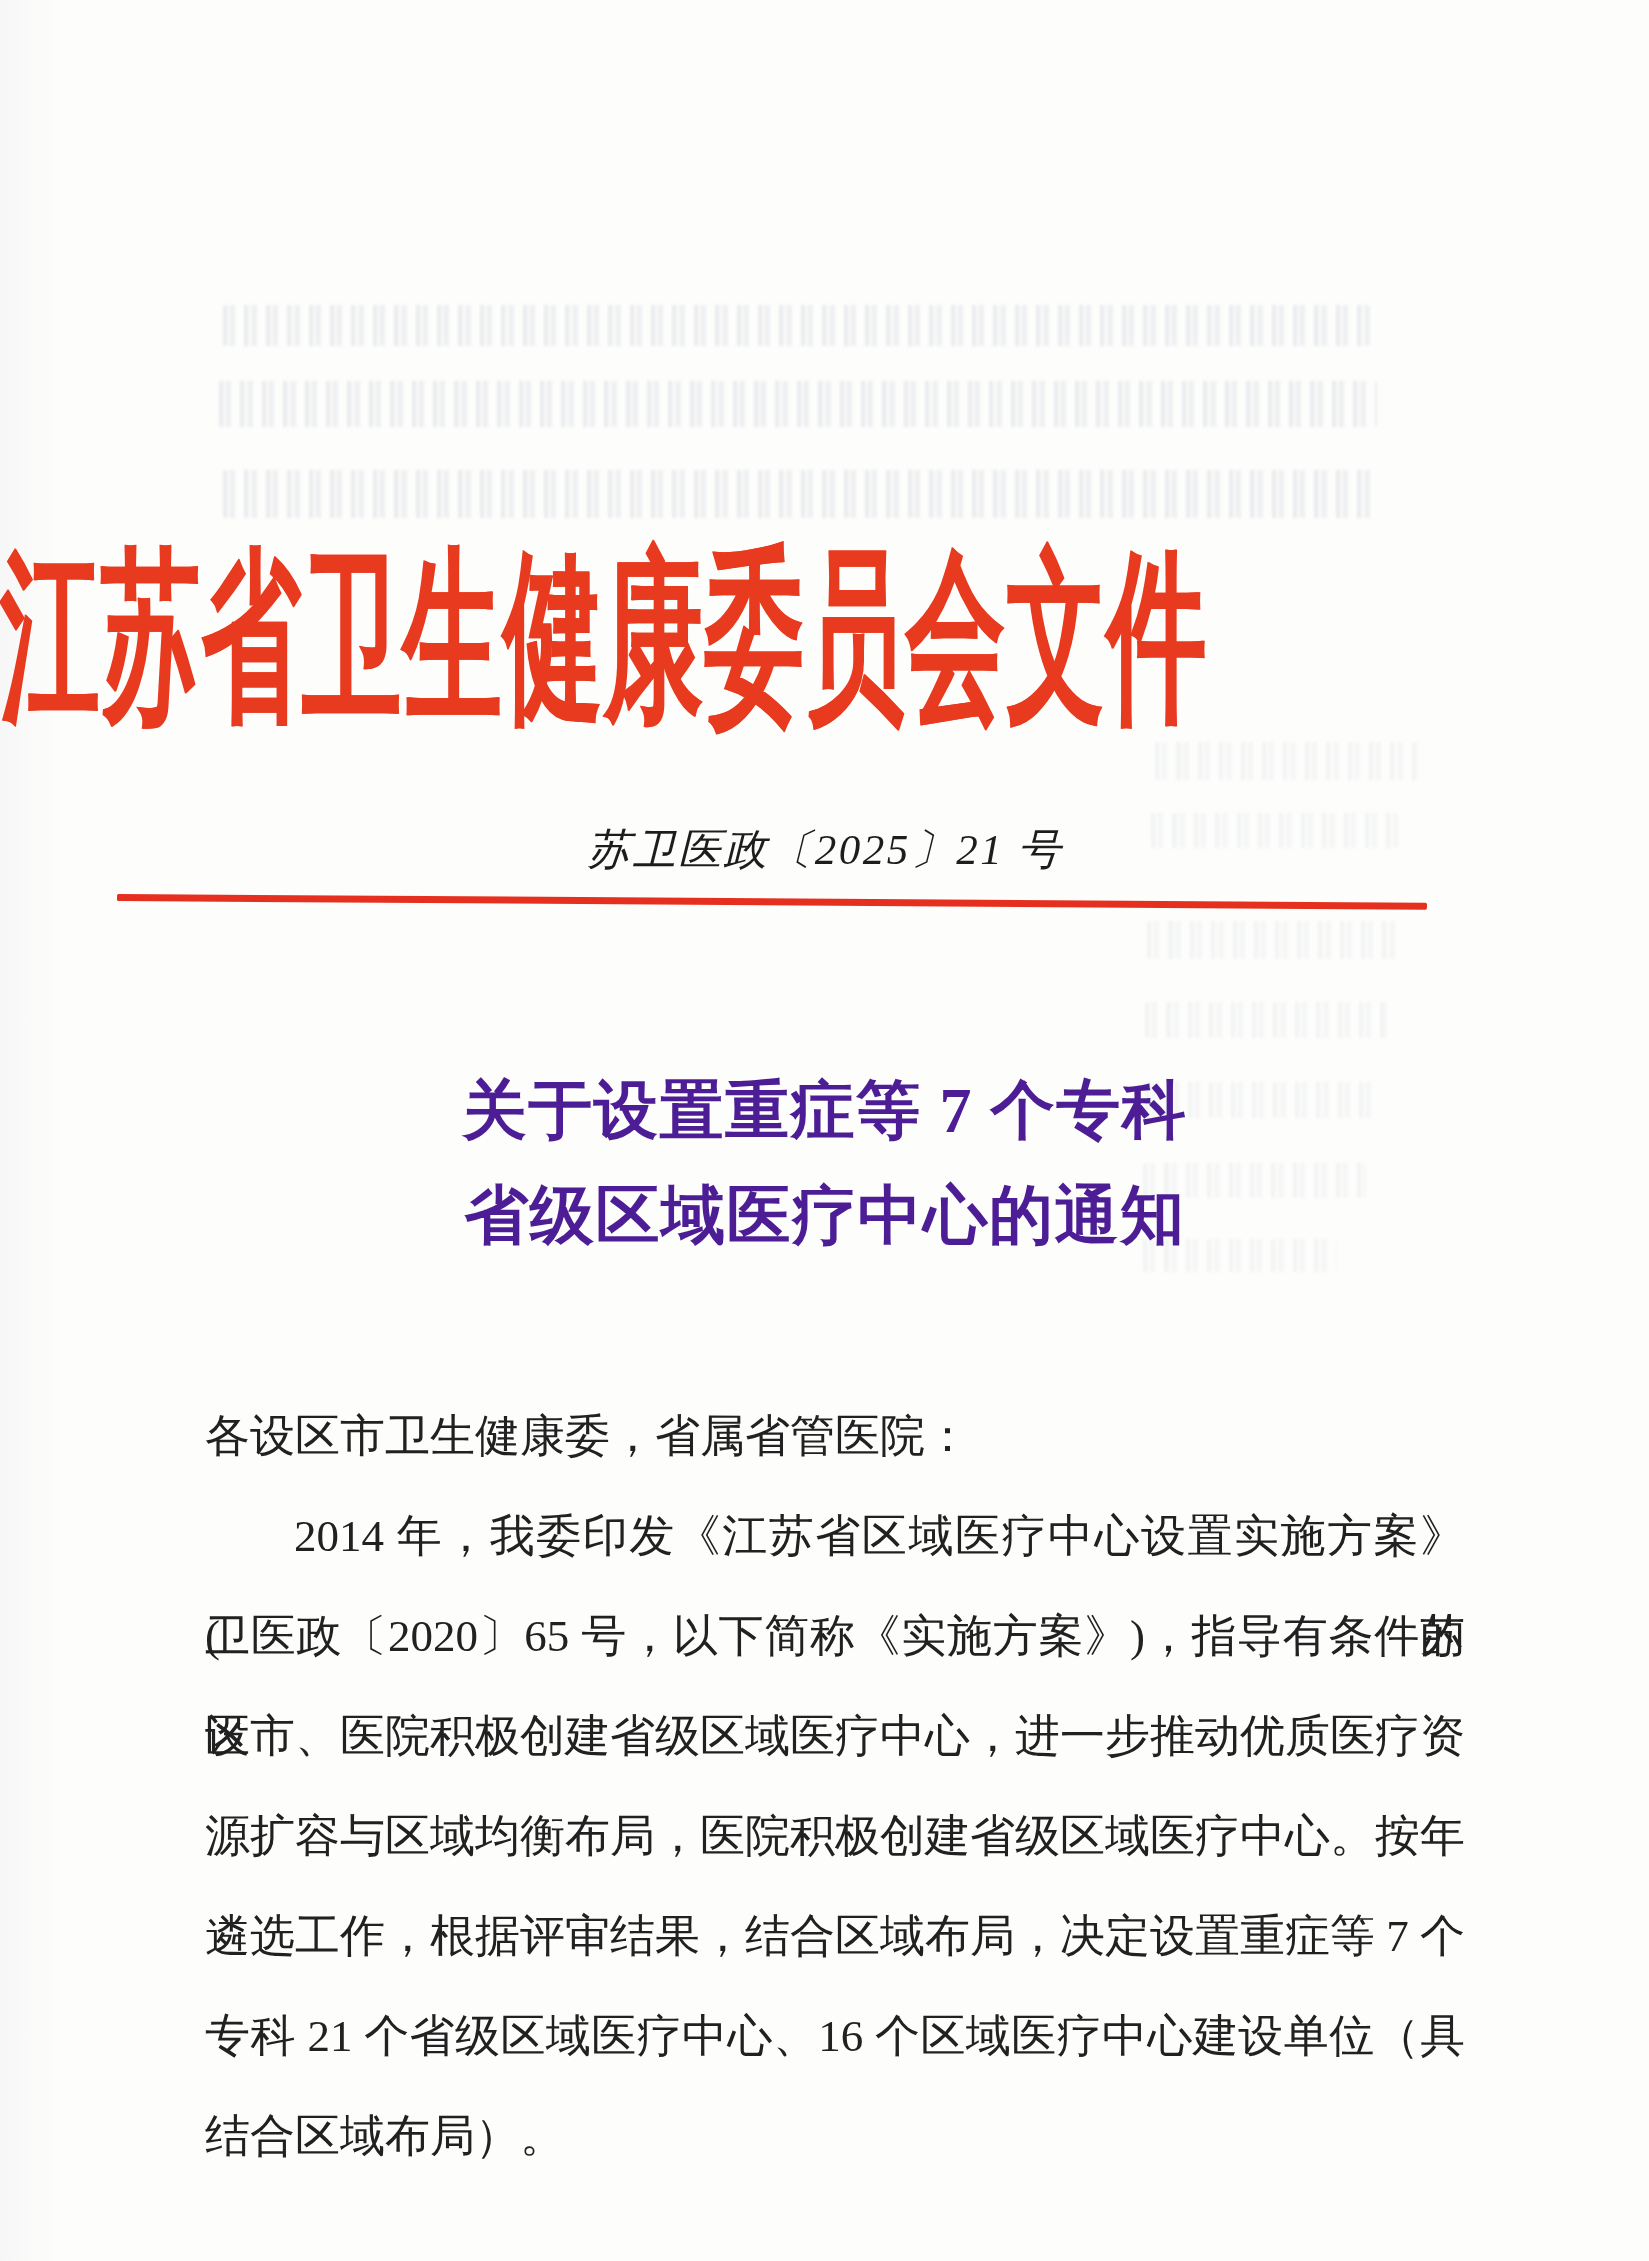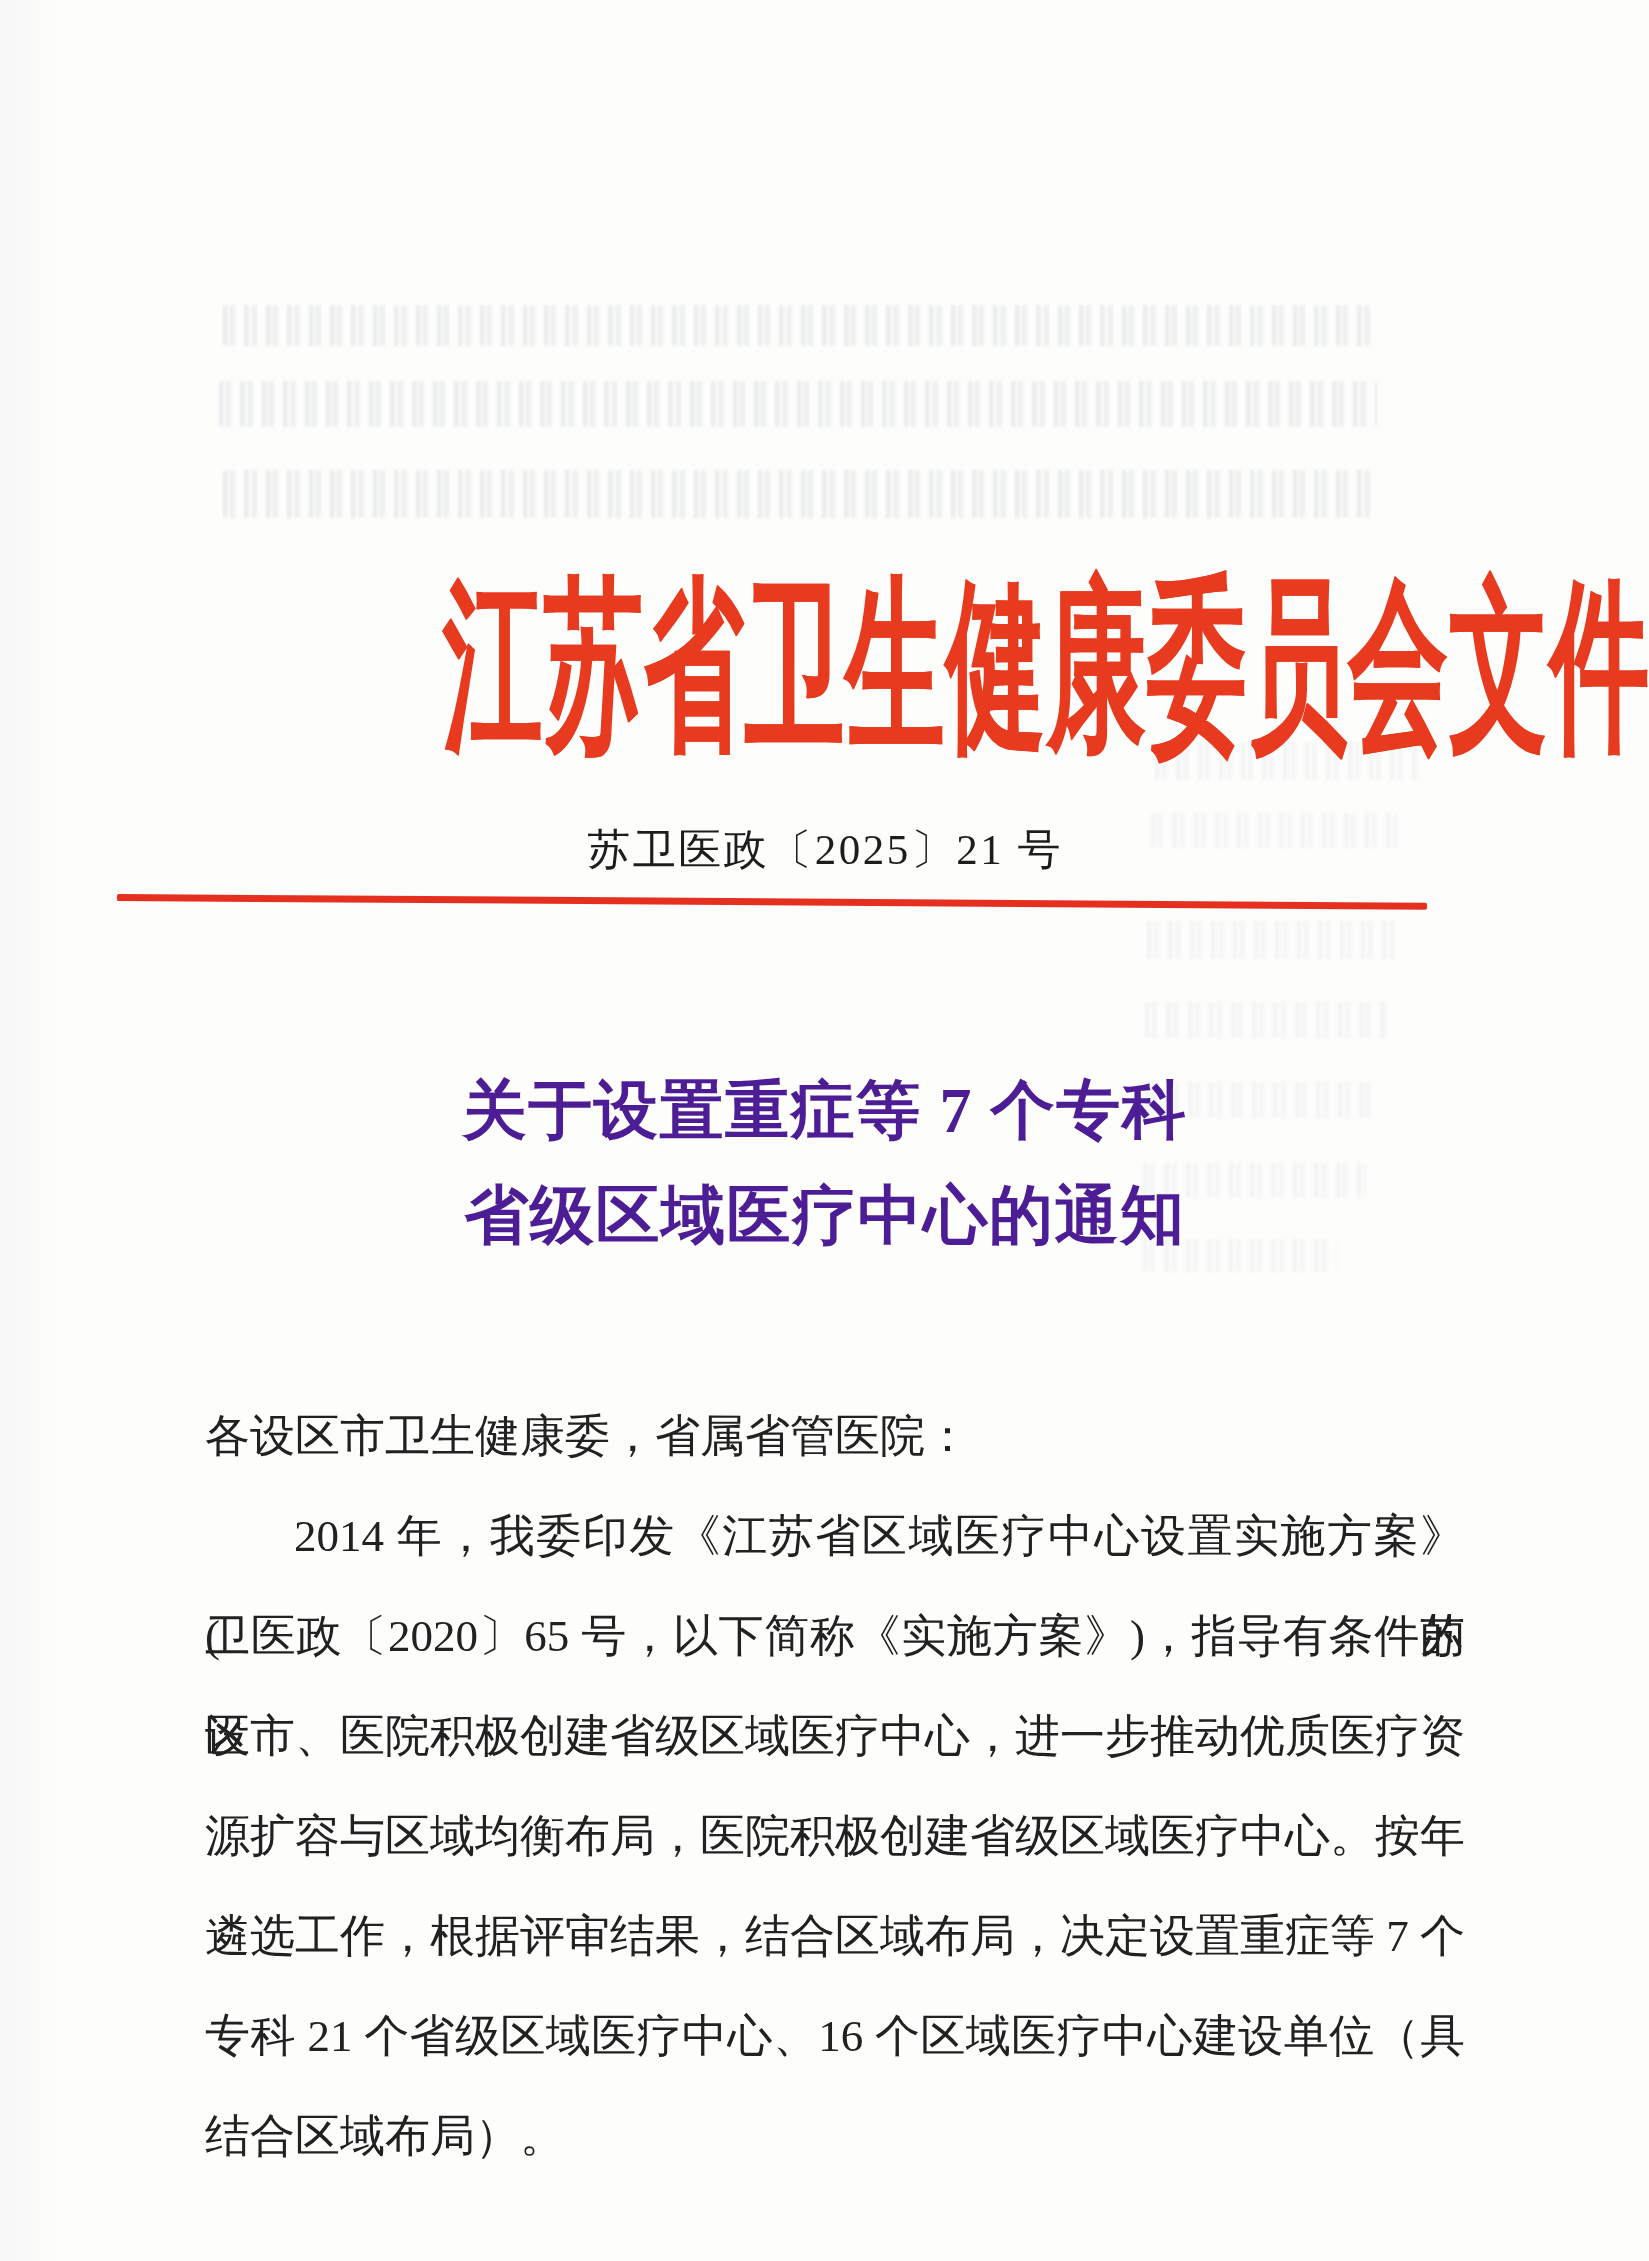--- a/index.html
+++ b/index.html
@@ -32,27 +32,27 @@
       rgba(115,125,145,0.03) 4.1px 7.4px,
       rgba(115,125,145,0.11) 7.4px 12.4px,
       rgba(115,125,145,0.00) 12.4px 21.4px);
     filter: blur(1.6px);
     border-radius: 3.3px;
   }
   .ghost.soft { opacity: 0.55; }
 
   .agency-header {
     position: absolute;
-    top: 562px;
+    top: 533px;
     left: 0;
     width: 100%;
     height: 213px;
     display: flex;
     align-items: center;
-    justify-content: flex-end;
+    justify-content: flex-start;
   }
   .agency-header .txt {
     font-size: 99px;
     font-weight: 700;
     letter-spacing: 1.6px;
     white-space: nowrap;
     color: var(--header-red, #e83a1f);
     transform: scaleY(1.88);
     text-shadow: 0.8px 0 0 var(--header-red, #e83a1f);
   }
@@ -60,20 +60,21 @@
   .doc-number {
     position: absolute;
     top: 823px;
     left: 0;
     width: 100%;
     text-align: center;
     font-size: 43px;
     line-height: 53px;
     letter-spacing: 2.5px;
     color: #1d1d1d;
+    font-style: italic;
   }
 
   .red-rule {
     position: absolute;
     top: 894px;
     left: 117px;
     width: 1310px;
     height: 7.4px;
     background: var(--rule-red, #e6301f);
     transform: rotate(0.38deg);

